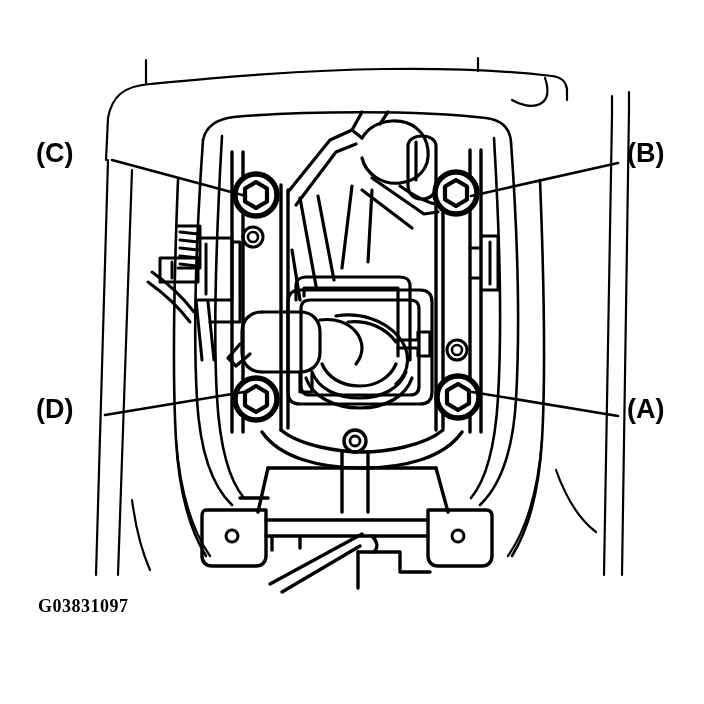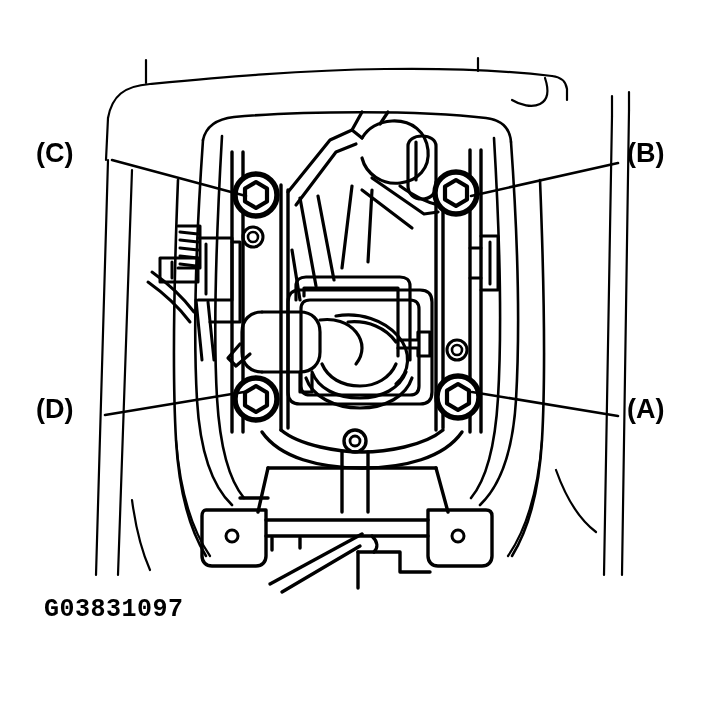--- a/index.html
+++ b/index.html
@@ -38,24 +38,24 @@
     white-space: nowrap;
     line-height: 1;
   }
   #label-c { left: 36px;  top: 140px; }
   #label-b { left: 627px; top: 140px; }
   #label-d { left: 36px;  top: 396px; }
   #label-a { left: 627px; top: 396px; }
 
   #figure-id {
     position: absolute;
-    left: 44px;
+    left: 38px;
     top: 597px;
-    font-family: Liberation Mono, monospace;
-    font-size: 25px;
+    font-family: Liberation Serif, serif;
+    font-size: 18px;
     font-weight: 700;
     color: #000000;
     letter-spacing: 0.5px;
     white-space: nowrap;
     line-height: 1;
   }
 </style>
 </head>
 <body>
 

